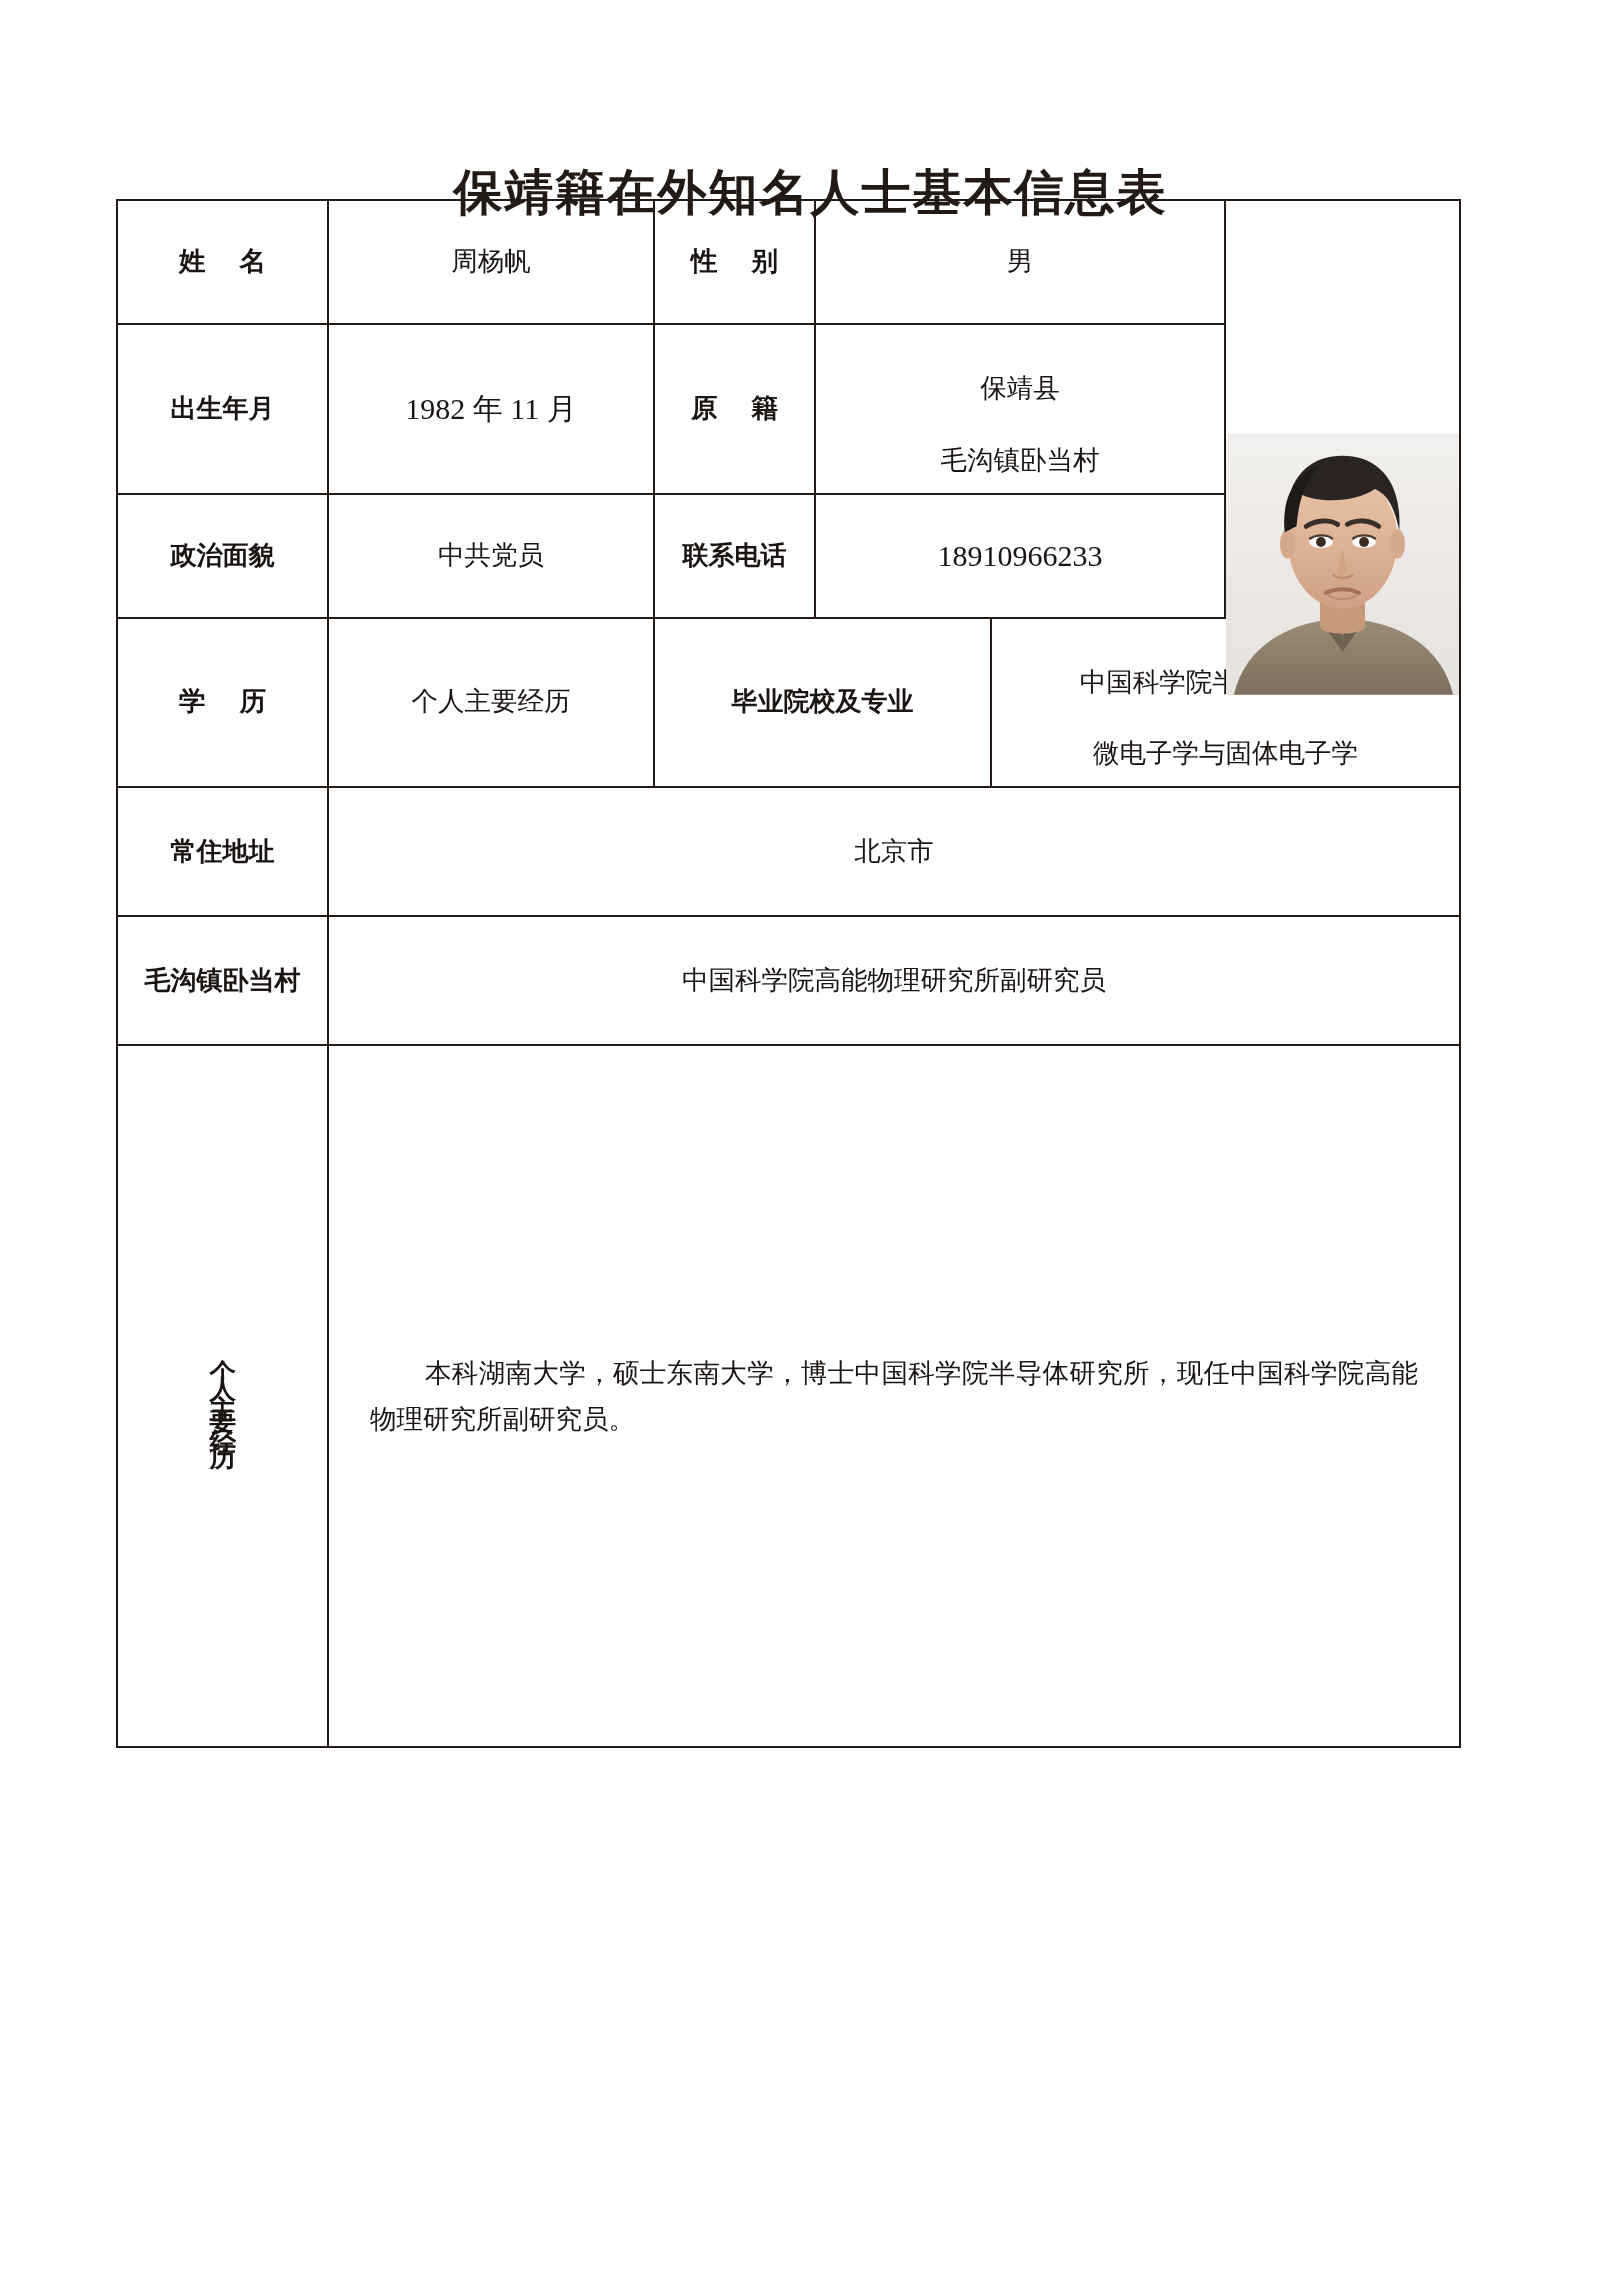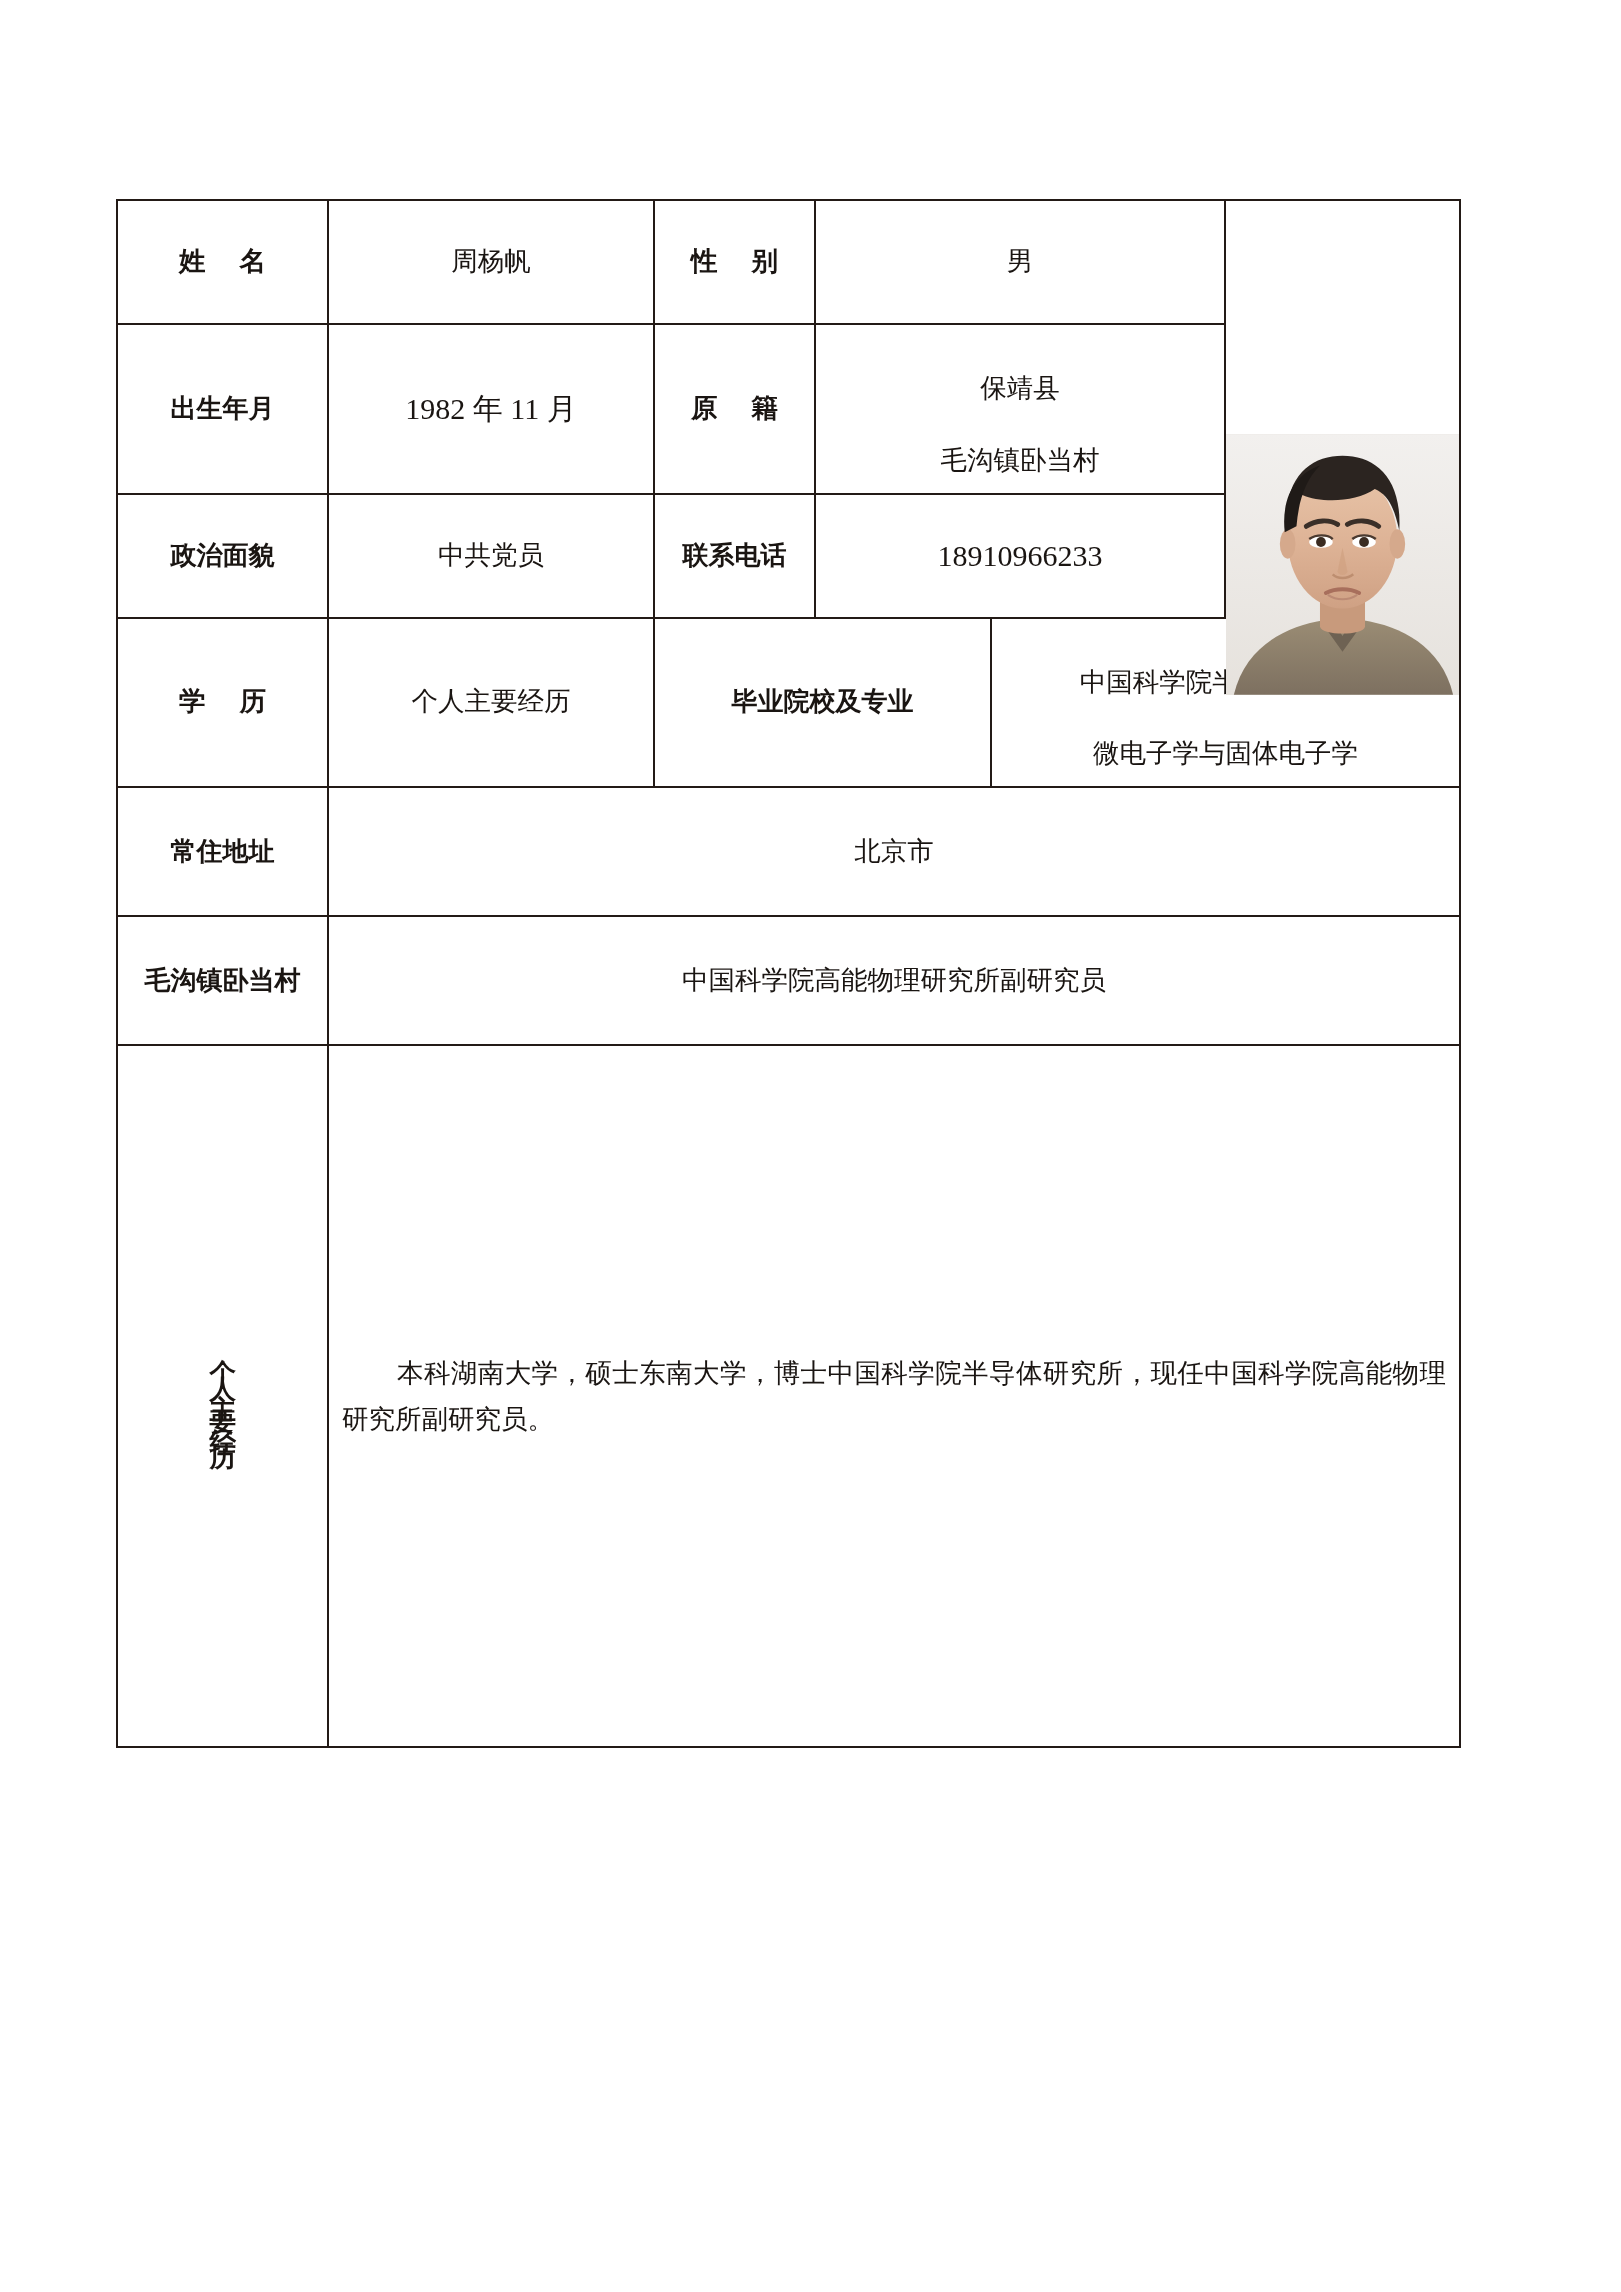--- a/index.html
+++ b/index.html
@@ -95,38 +95,39 @@
     text-orientation: upright;
     font-weight: bold;
     font-size: 26.5px;
     letter-spacing: 17.6px;
     display: inline-block;
     line-height: 1;
   }
   .bio-cell {
     text-align: left !important;
     vertical-align: middle;
-    padding: 0 13px !important;
+    padding: 0 41px !important;
   }
   .bio-text {
     font-size: 26.5px;
     line-height: 1.75;
     text-indent: 55px;
     text-align: justify;
     color: #1a1512;
   }
   .two-line {
     line-height: 1.55;
   }
 </style>
 </head>
 <body>
 
 <div class="page">
 
+  <div class="doc-title">保靖籍在外知名人士基本信息表</div>
 
   <table class="info-table">
     <colgroup>
       <col style="width:211px">
       <col style="width:157px">
       <col style="width:169px">
       <col style="width:161px">
       <col style="width:176px">
       <col style="width:234px">
       <col style="width:235px">

